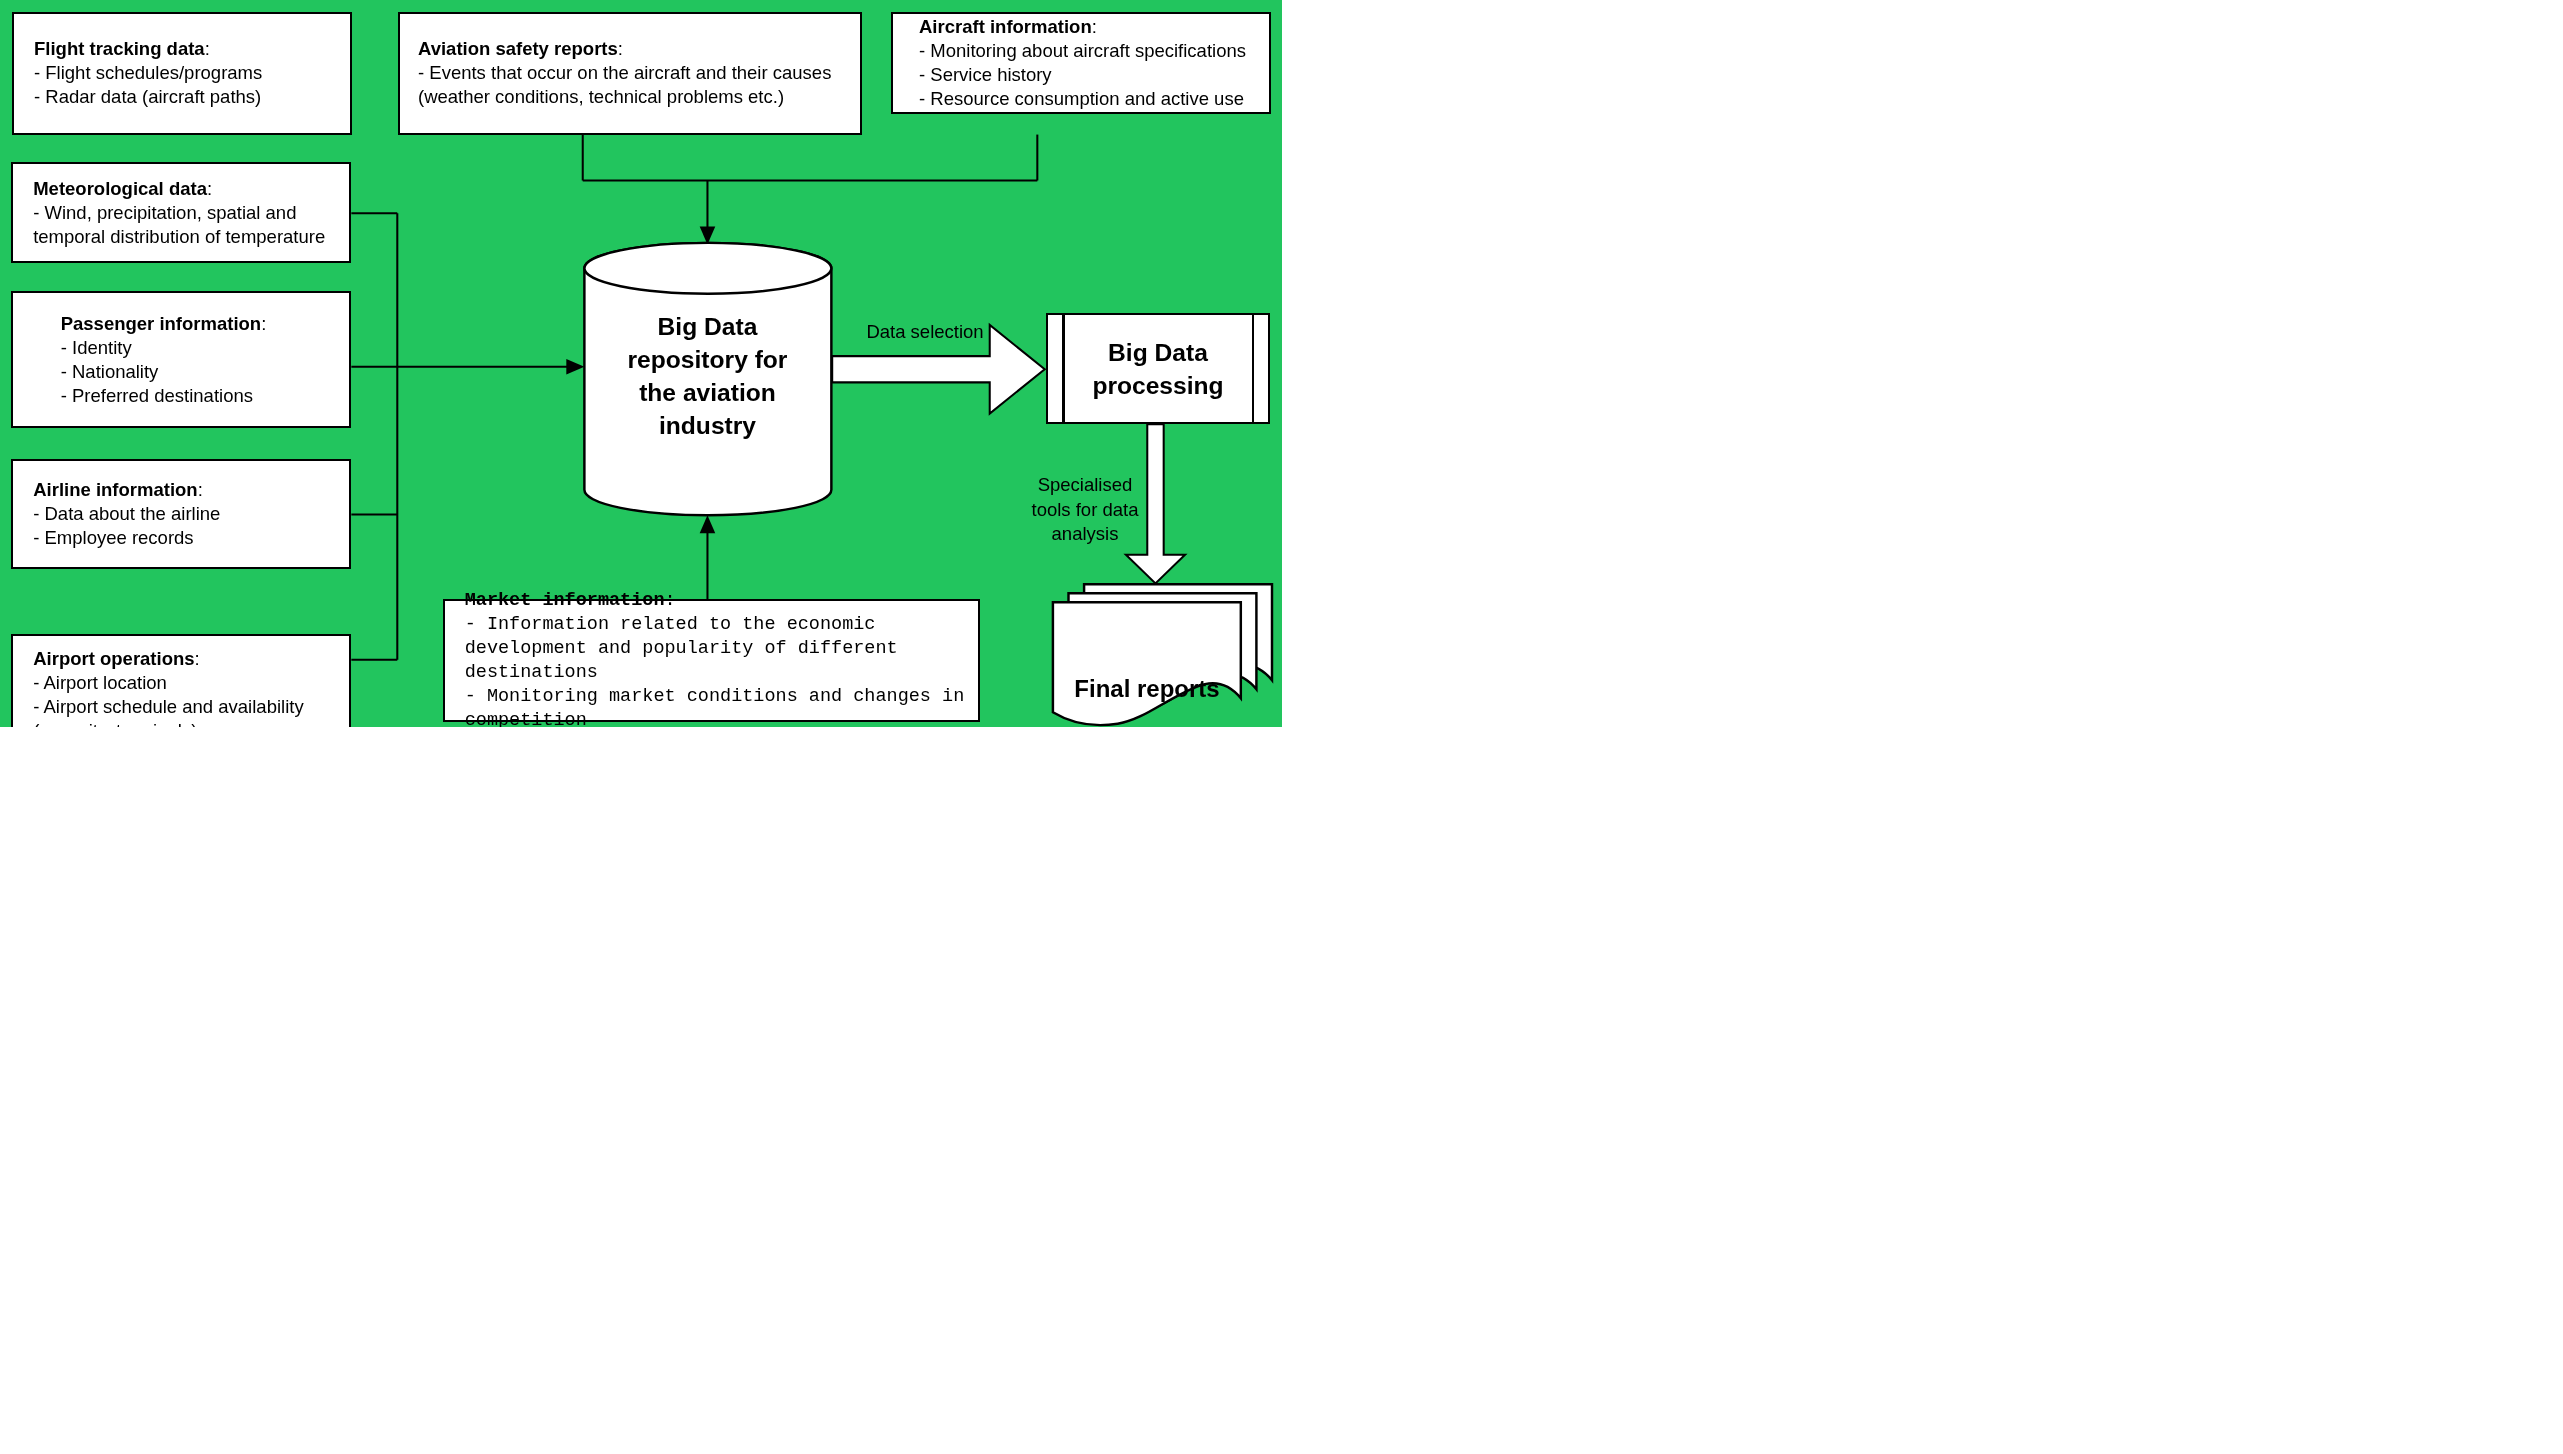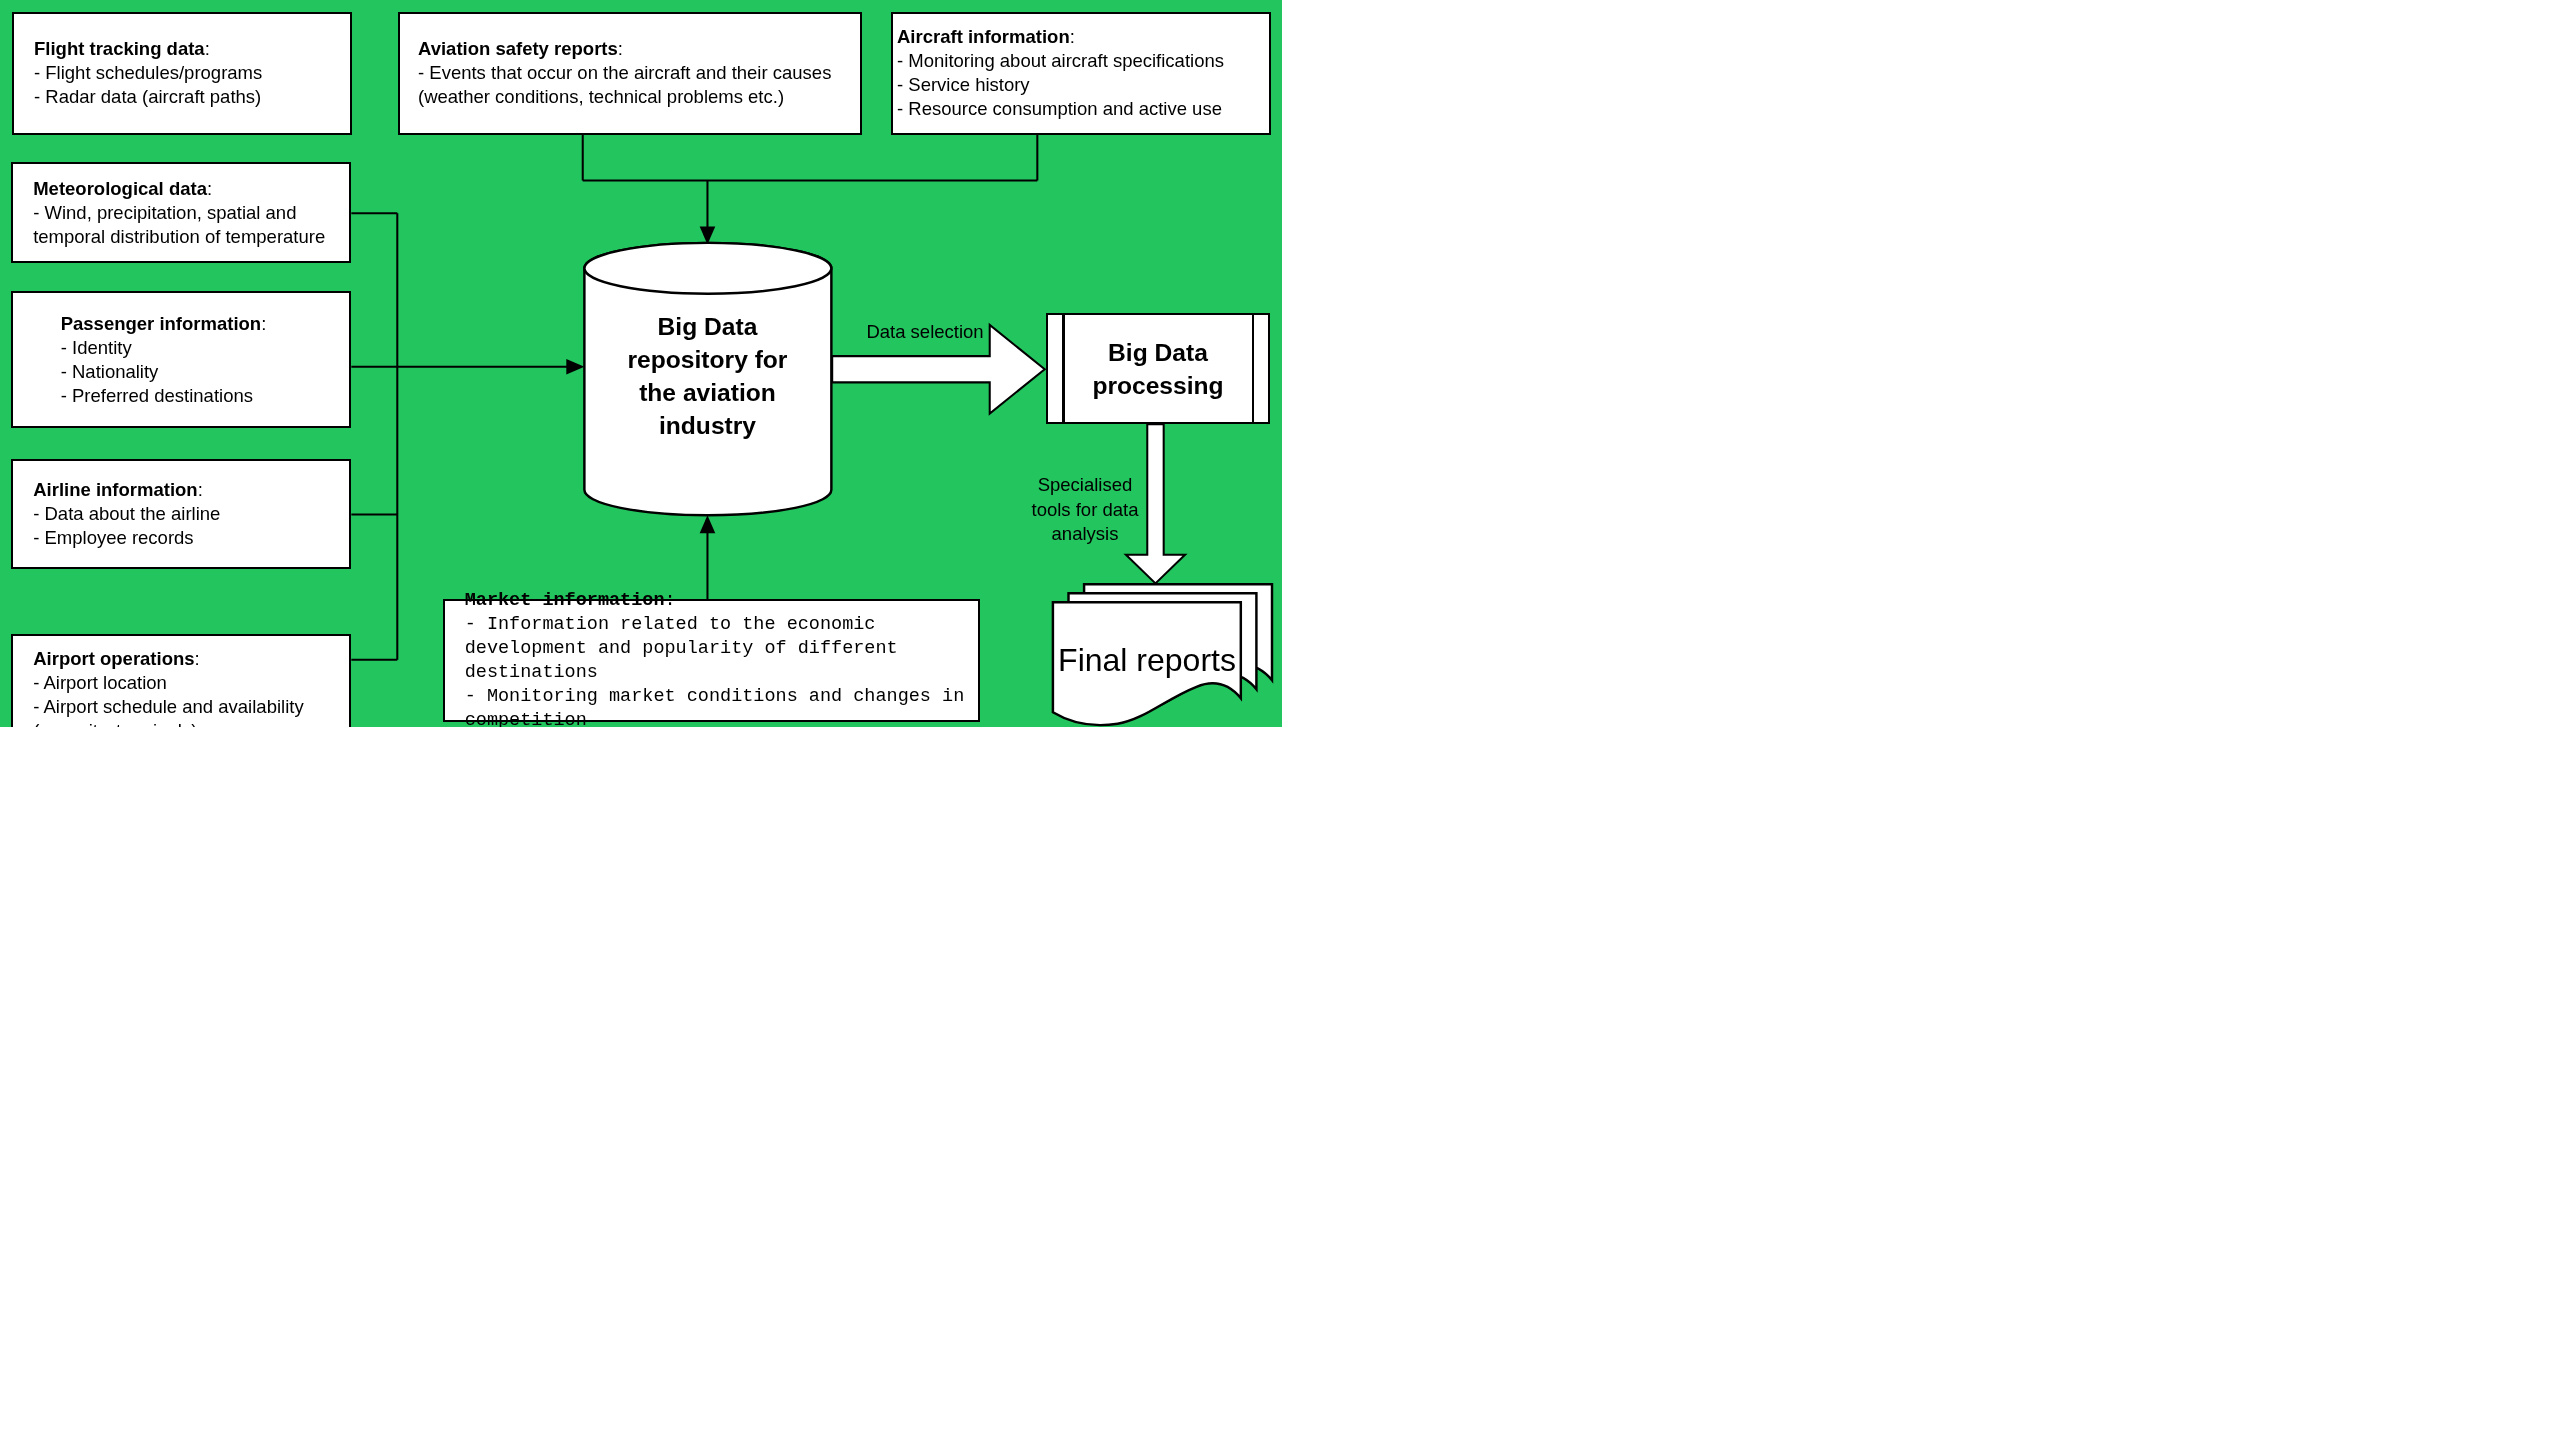--- a/index.html
+++ b/index.html
@@ -26,23 +26,23 @@
   }
   .proc .vline-l,.proc .vline-r{position:absolute;top:0;bottom:0;width:2.5px;background:#000;}
   .proc .vline-l{left:14px;}
   .proc .vline-r{right:14px;}
   .proc .proc-label{
     position:absolute;left:16.4px;right:16.4px;top:0;bottom:0;
     display:flex;flex-direction:column;justify-content:center;align-items:center;
     text-align:center;font-weight:bold;font-size:24.6px;line-height:33px;
   }
   .final-label{
-    position:absolute;left:1053px;top:615px;width:188px;height:90px;
+    position:absolute;left:1053px;top:644px;width:188px;height:90px;
     display:flex;justify-content:center;align-items:center;
-    font-weight:normal;font-size:32px;
+    font-weight:bold;font-size:24px;
   }
   .small-label{position:absolute;font-size:18.5px;line-height:24.6px;text-align:center;}
   #lbl-data-selection{left:843px;top:320px;width:164px;}
   #lbl-tools{left:1003px;top:473px;width:164px;}
   .ln{display:block;}
 </style>
 </head>
 <body>
 
 <div class="canvas">
@@ -81,21 +81,21 @@
     <div><span class="bt">Flight tracking data</span><span>:</span></div>
     <div class="bullet">- Flight schedules/programs</div>
     <div class="bullet">- Radar data (aircraft paths)</div>
   </div>
 
   <div class="ibox" style="left:398px;top:11.5px;width:464px;height:123px;padding-left:18px;">
     <div><span class="bt">Aviation safety reports</span><span>:</span></div>
     <div class="bullet">- Events that occur on the aircraft and their causes (weather conditions, technical problems etc.)</div>
   </div>
 
-  <div class="ibox" style="left:891px;top:11.5px;width:380px;height:123px;padding-left:4px;">
+  <div class="ibox" style="left:891px;top:11.5px;width:380px;height:102px;padding-left:26px;">
     <div><span class="bt">Aircraft information</span><span>:</span></div>
     <div class="bullet">- Monitoring about aircraft specifications</div>
     <div class="bullet">- Service history</div>
     <div class="bullet">- Resource consumption and active use</div>
   </div>
 
   <div class="ibox" style="left:10.7px;top:162px;width:340px;height:101px;">
     <div><span class="bt">Meteorological data</span><span>:</span></div>
     <div class="bullet">- Wind, precipitation, spatial and temporal distribution of temperature</div>
   </div>

